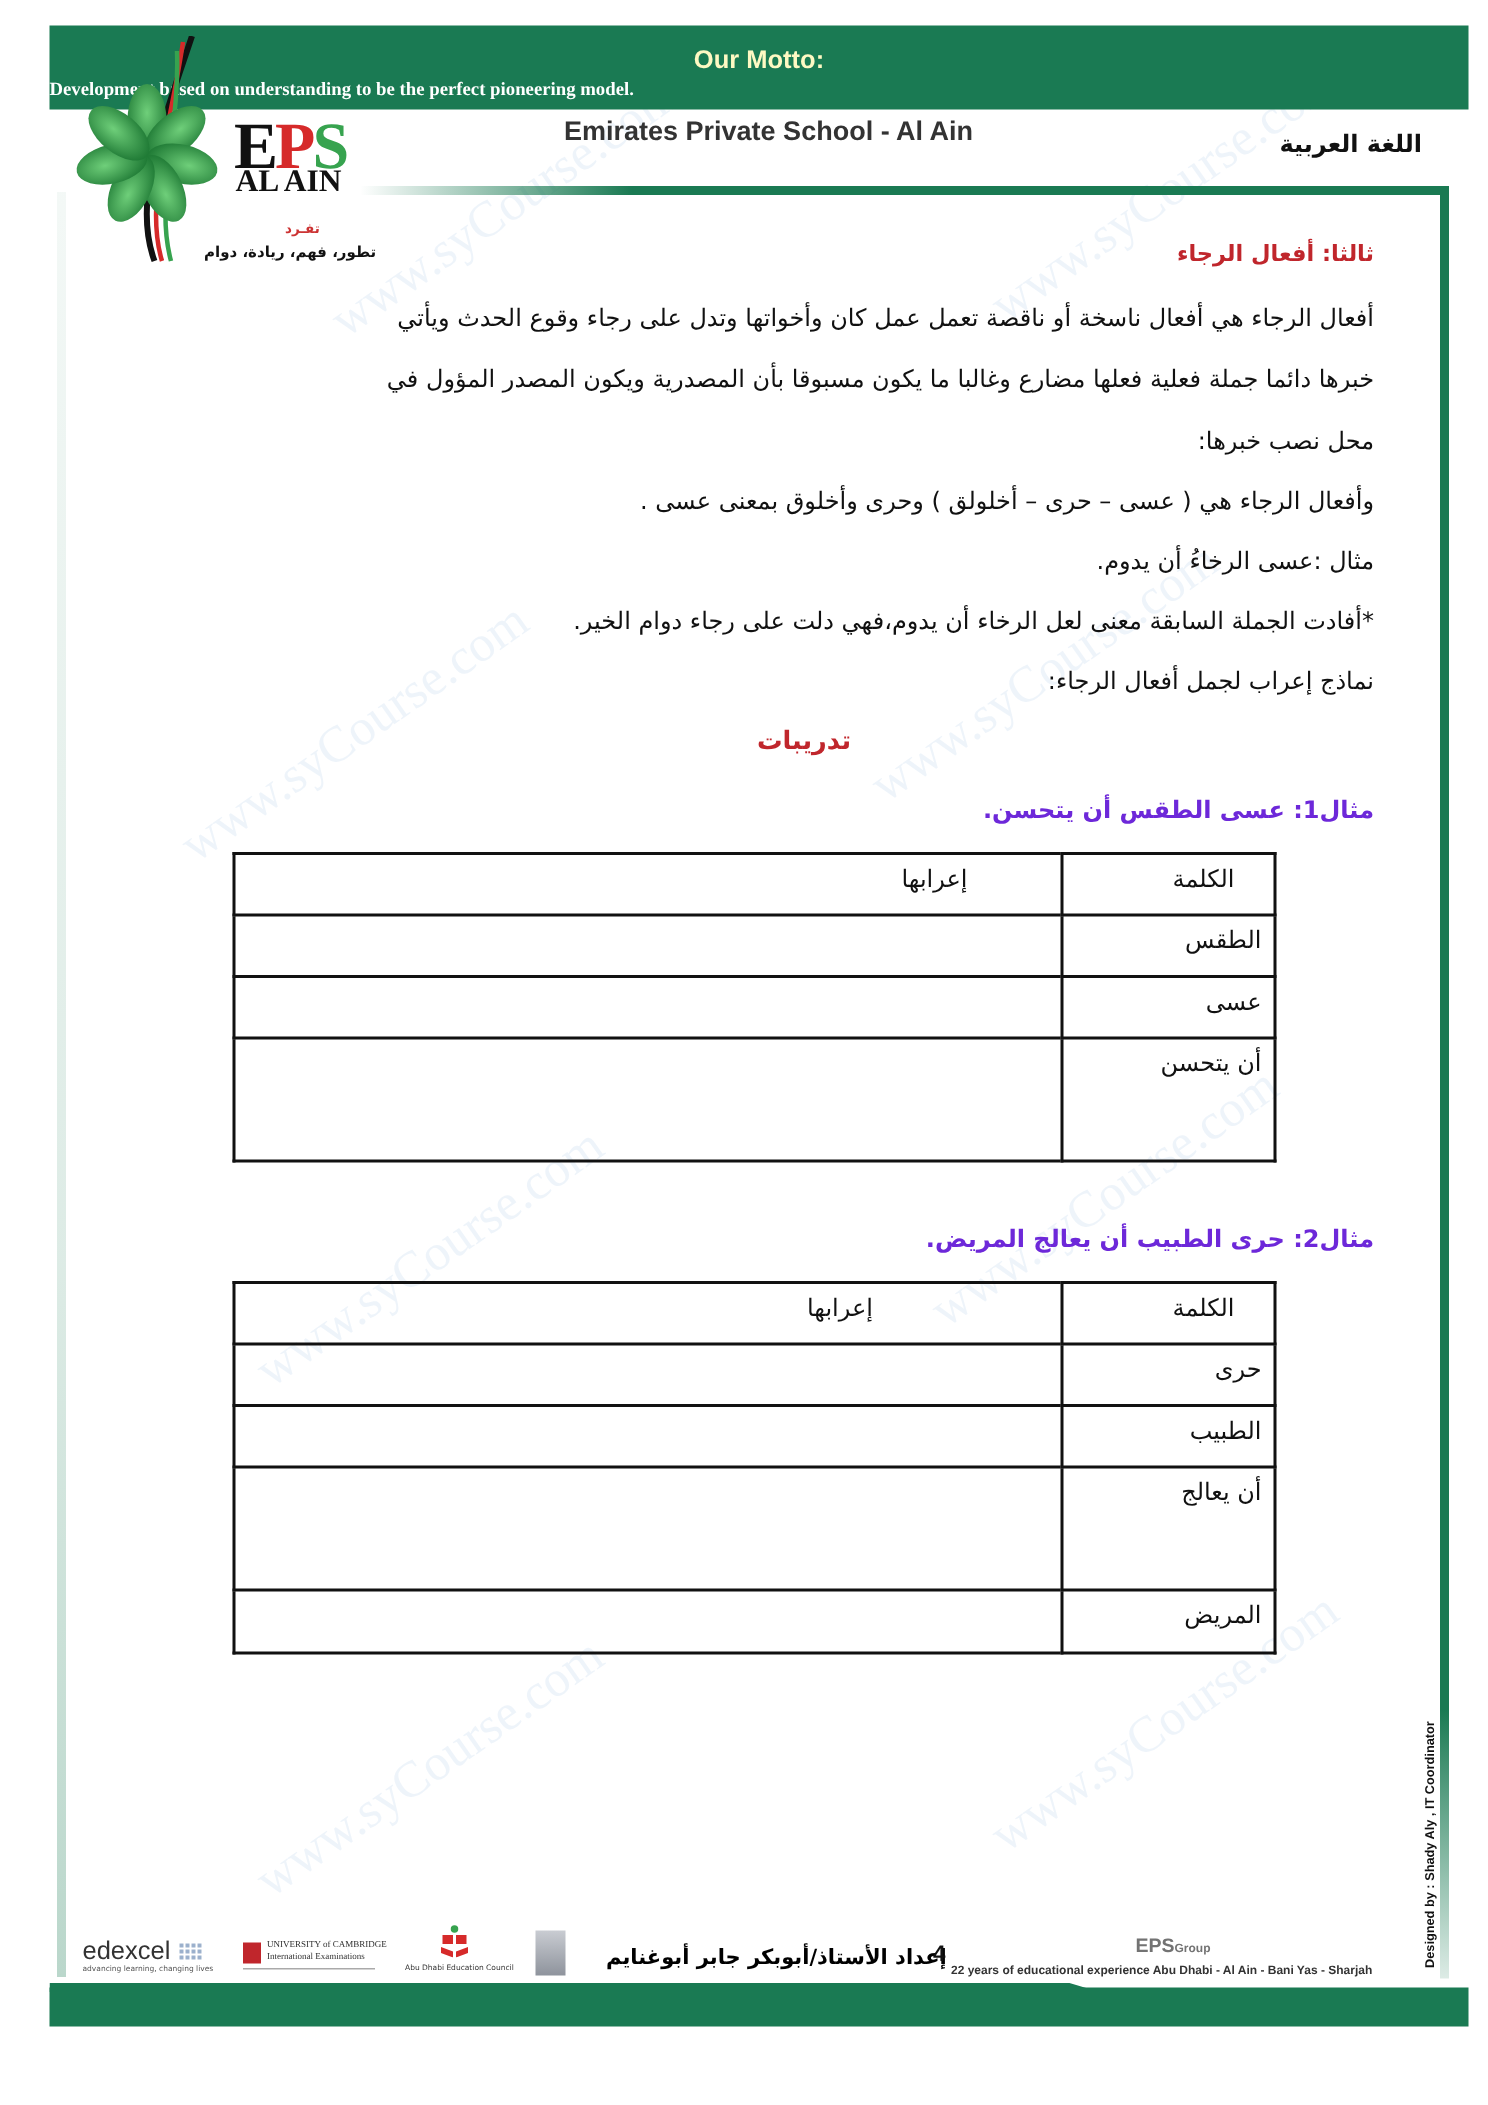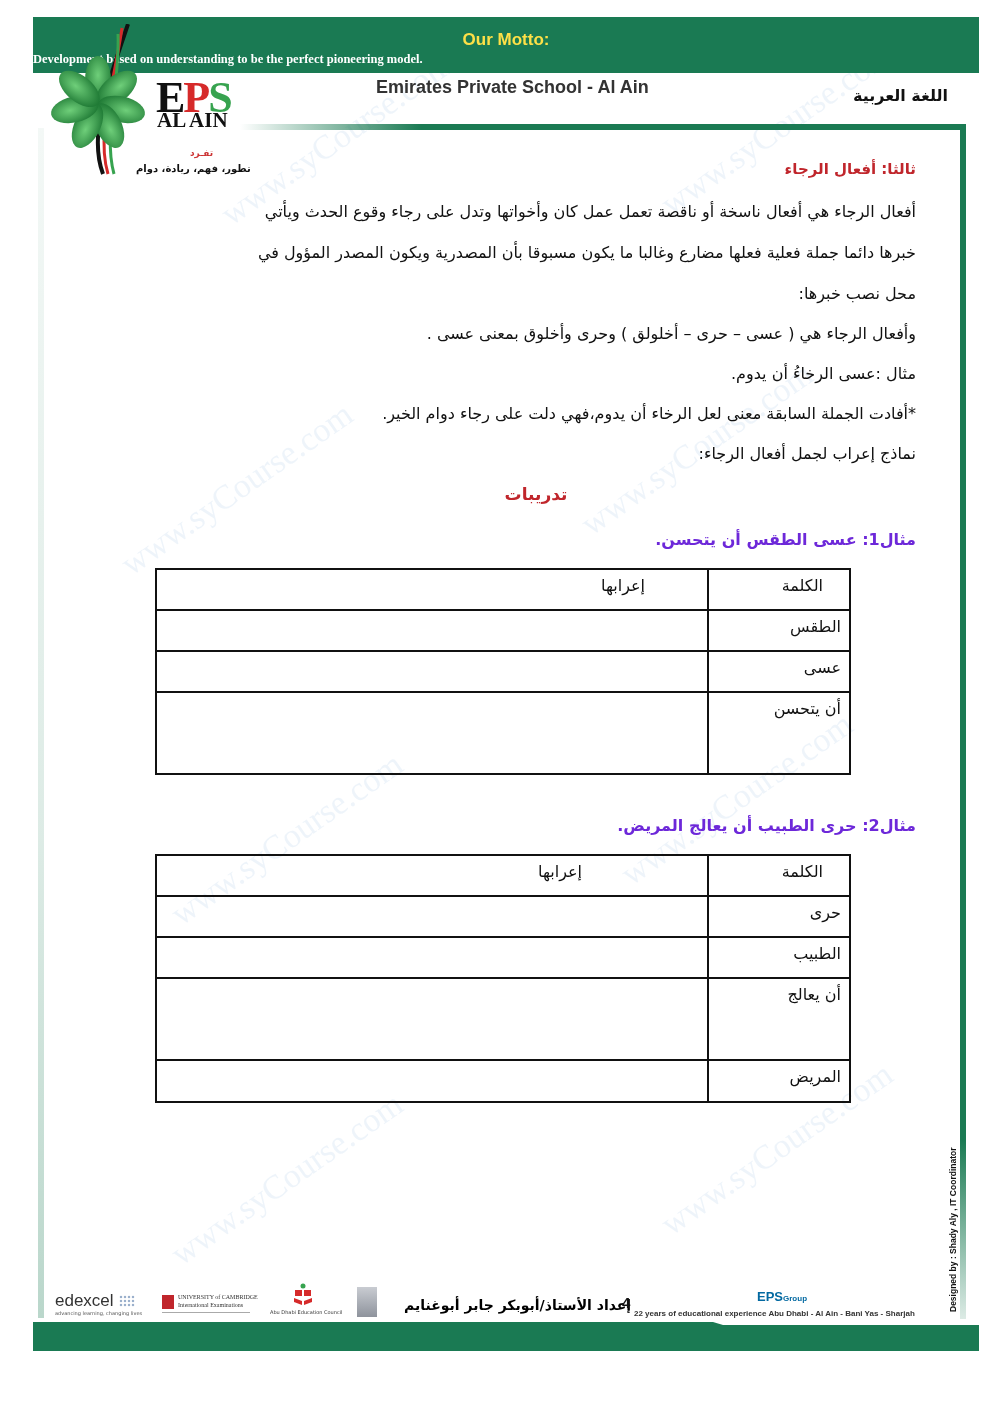--- a/index.html
+++ b/index.html
@@ -6,21 +6,21 @@
   html, body { width: 992px; height: 1403px; background: #ffffff; overflow: hidden; }
   body { position: relative; font-family: "DejaVu Sans", sans-serif; color: #111; }
 
   
   .top-banner {
     position: absolute; left: 33px; top: 17px; width: 946px; height: 56px;
     background: #1a7a53;
   }
   .motto-title {
     position: absolute; left: 0; width: 946px; top: 13px; text-align: center;
-    color: #fde047; font-family: "Liberation Sans", sans-serif; font-weight: bold; font-size: 17px;
+    color: #fef9c3; font-family: "Liberation Sans", sans-serif; font-weight: bold; font-size: 17px;
   }
   .motto-text {
     position: absolute; left: 0; width: 946px; top: 35px; 
     color: #fff; font-family: Liberation Serif, serif; font-weight: bold; font-size: 12.5px;
   }
   .school-name {
     position: absolute; left: 376px; top: 77px;
     font-family: "Liberation Sans", sans-serif; font-weight: bold; font-size: 18px; color: #333;
   }
   .subject-title {
@@ -103,21 +103,21 @@
   .adec-text { position: absolute; left: 270px; top: 1309px; font-size: 5px; color: #333; }
   .gray-logo { position: absolute; left: 357px; top: 1287px; width: 20px; height: 30px; background: linear-gradient(#c9ccd2, #8e939c); }
 
   .author {
     position: absolute; left: 404px; top: 1297px; direction: rtl;
     font-family: "DejaVu Sans", sans-serif; font-weight: bold; font-size: 14px; color: #000000;
   }
   .page-num {
     position: absolute; left: 622px; top: 1294px; font-family: "Liberation Sans", sans-serif; font-weight: bold; font-size: 15px; color: #111;
   }
-  .eps-group { position: absolute; left: 757px; top: 1289px; font-family: "Liberation Sans", sans-serif; font-weight: bold; font-size: 13px; color: #0369a1; }
+  .eps-group { position: absolute; left: 757px; top: 1289px; font-family: "Liberation Sans", sans-serif; font-weight: bold; font-size: 13px; color: #737373; }
   .eps-group small { font-size: 8px; }
   .experience { position: absolute; left: 634px; top: 1309px; font-family: "Liberation Sans", sans-serif; font-weight: bold; font-size: 8px; color: #333; }
   .designer {
     position: absolute; left: 948px; top: 1312px; transform-origin: 0 0; transform: rotate(-90deg);
     font-family: "Liberation Sans", sans-serif; font-weight: bold; font-size: 8.5px; color: #111; white-space: nowrap;
   }
 
   
   .wm { position: absolute; color: rgba(120,170,220,0.13); font-family: "Liberation Serif", serif; font-size: 34px;
         transform: rotate(-35deg); white-space: nowrap; pointer-events: none; }

